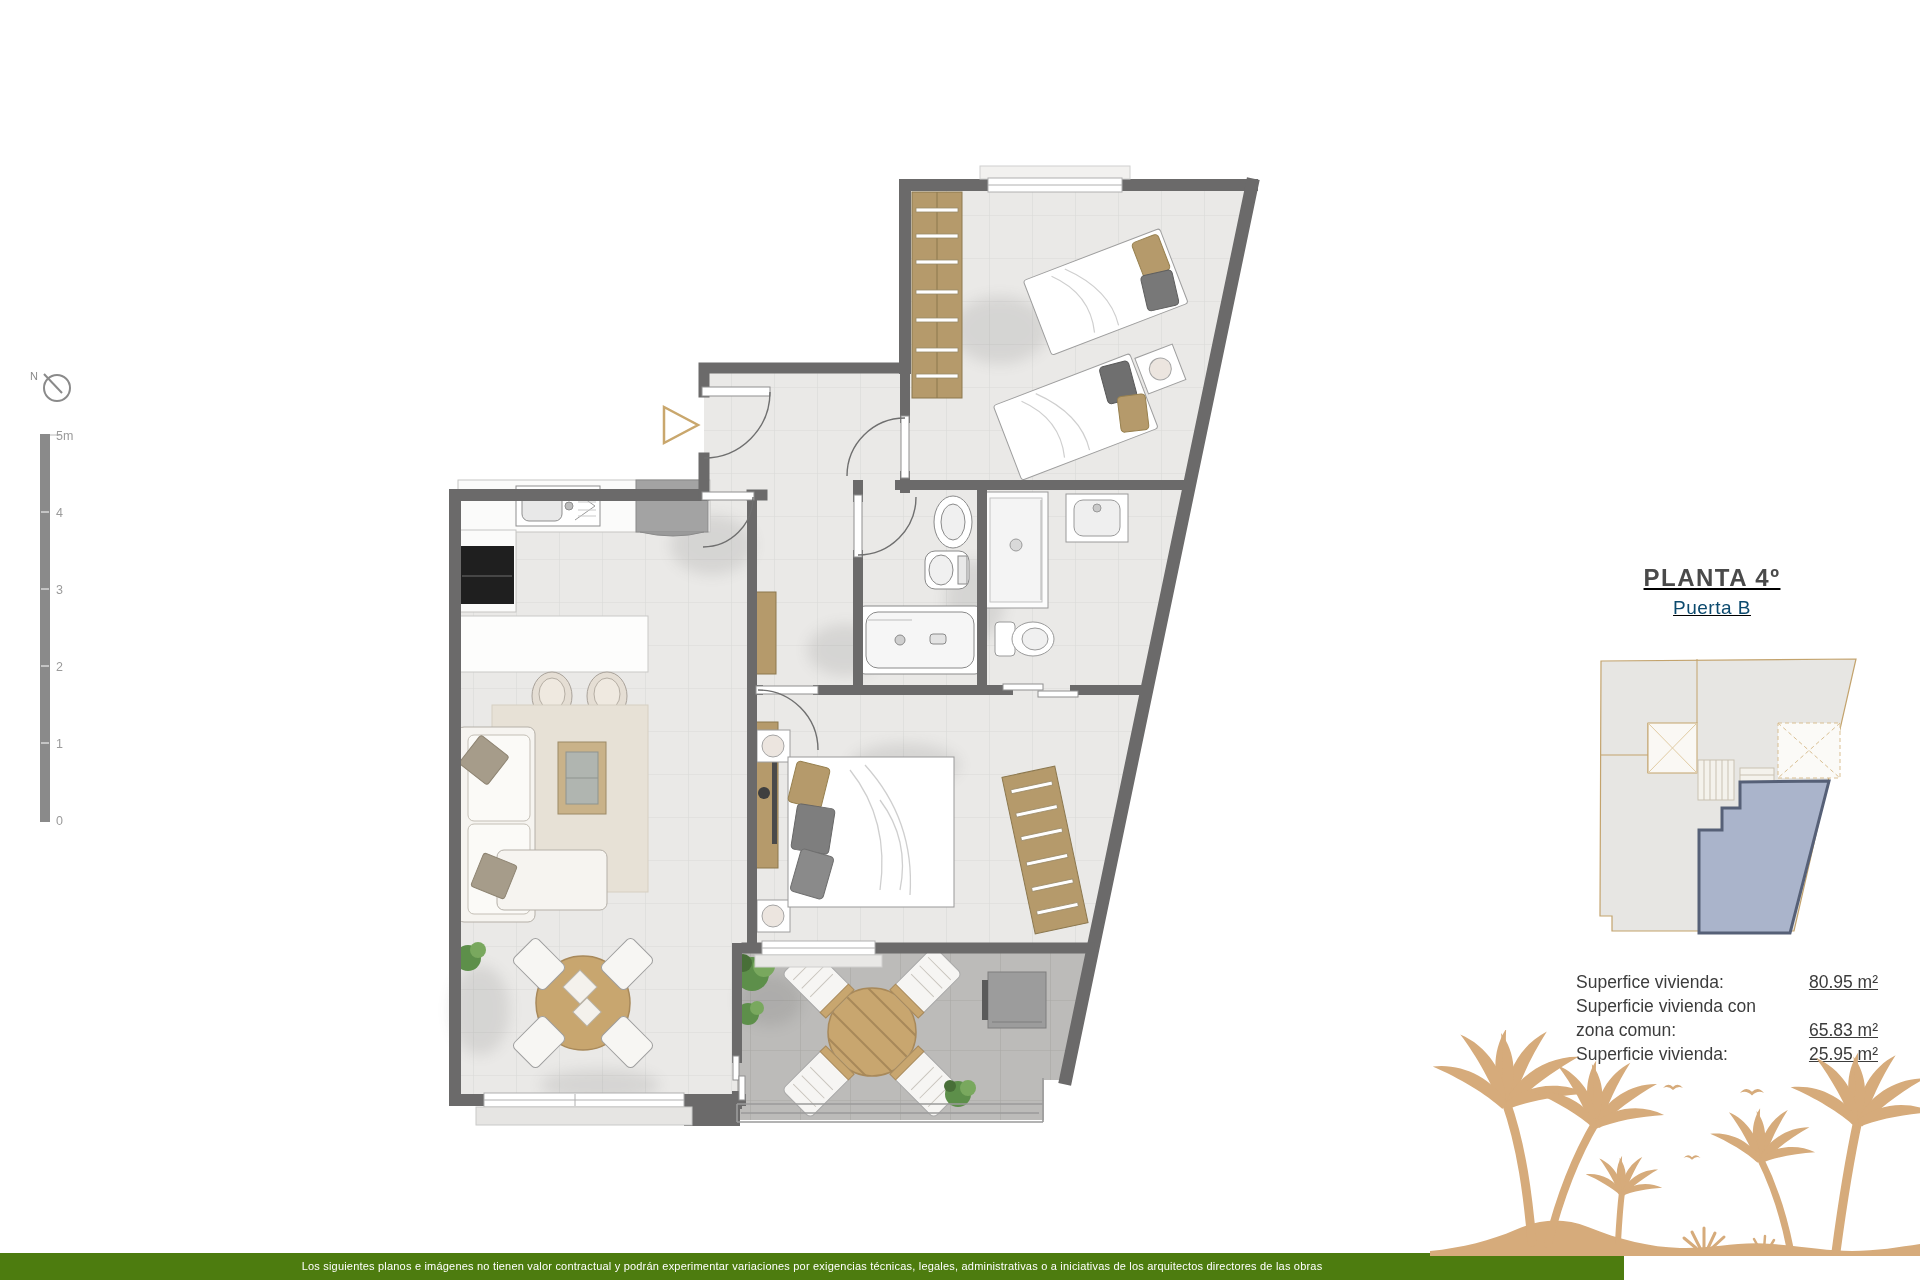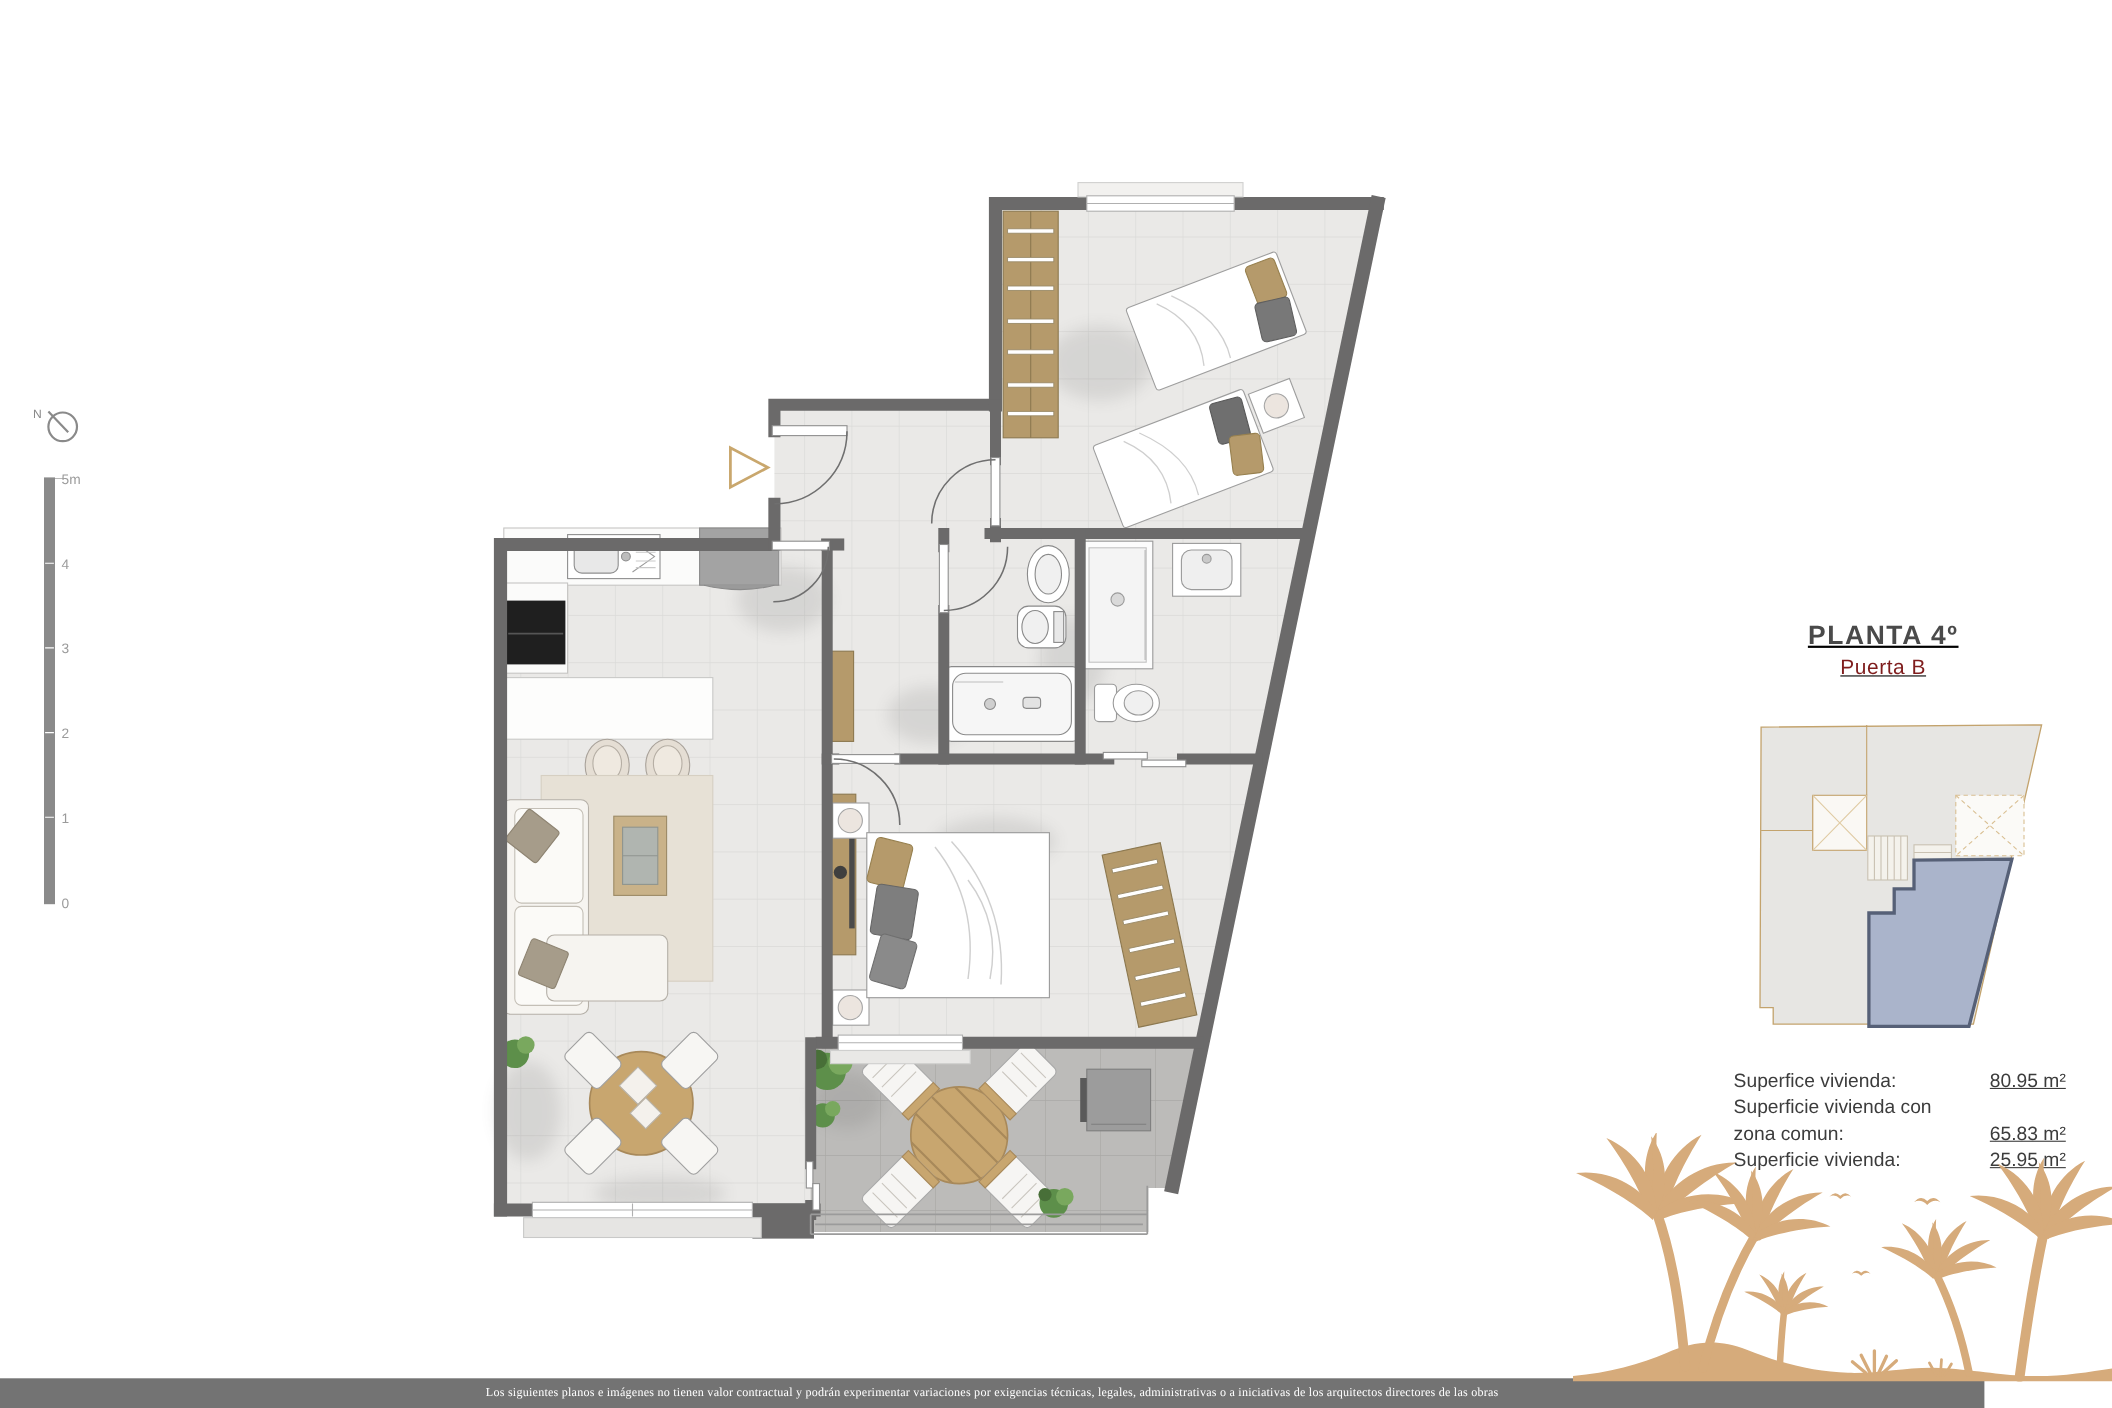--- a/index.html
+++ b/index.html
@@ -4,27 +4,27 @@
 <style>
   html,body{margin:0;padding:0;}
   body{
     width:1920px;height:1280px;position:relative;overflow:hidden;
     background:#ffffff;font-family:"Liberation Sans",sans-serif;
   }
   .abs{position:absolute;}
   
   .title-block{left:1572px;top:564px;width:280px;text-align:center;text-decoration:underline;}
   .plan-title{font-size:24px;font-weight:bold;color:#4a4a4a;letter-spacing:1.5px;}
-  .plan-subtitle{font-size:19px;color:#7f1d1d;margin-top:5px;letter-spacing:.5px;}
+  .plan-subtitle{font-size:19px;color:#0c4a6e;margin-top:5px;letter-spacing:.5px;}
   .areas{left:1576px;top:970px;width:302px;font-size:17.5px;color:#3c3c3c;}
   .area-row{display:flex;justify-content:space-between;line-height:24px;}
   .area-row .lbl{text-align:left;}
   .area-row .val{text-align:left;white-space:nowrap;text-decoration:underline;}
   
-  .footer-bar{left:0;bottom:0;width:1804px;height:27px;background:#737373;font-family:Liberation Serif, serif;}
+  .footer-bar{left:0;bottom:0;width:1624px;height:27px;background:#4d7c0f;}
   .footer-bar .txt{
     width:100%;text-align:center;color:#ffffff;font-size:11px;line-height:27px;
     letter-spacing:.2px;white-space:nowrap;
   }
   svg{display:block;}
 </style>
 </head>
 <body>
 
 <svg class="abs" style="left:18px;top:355px" width="100" height="485" viewBox="18 355 100 485">

